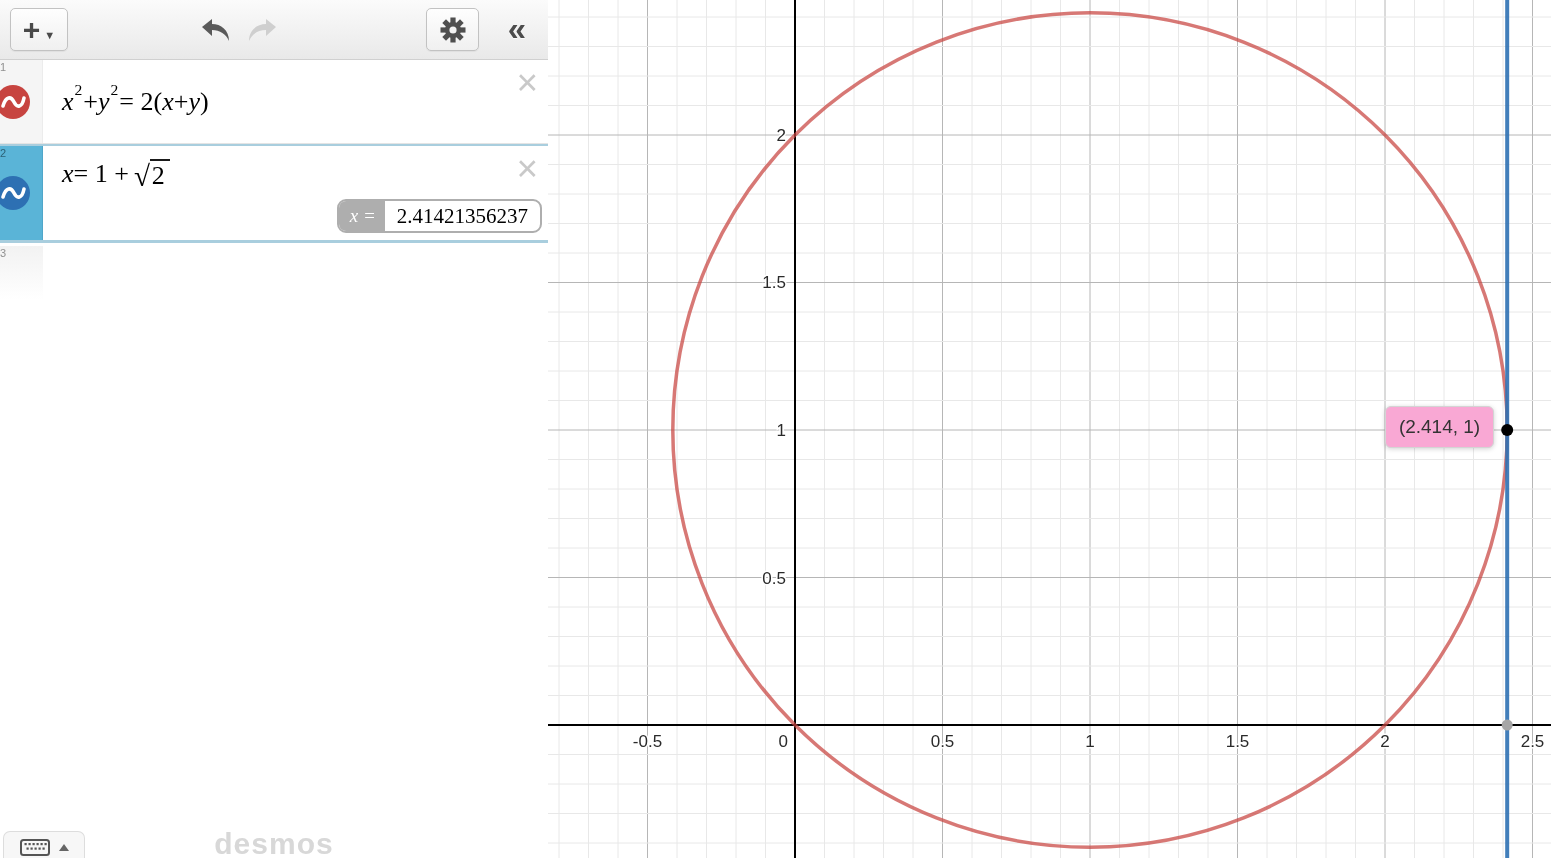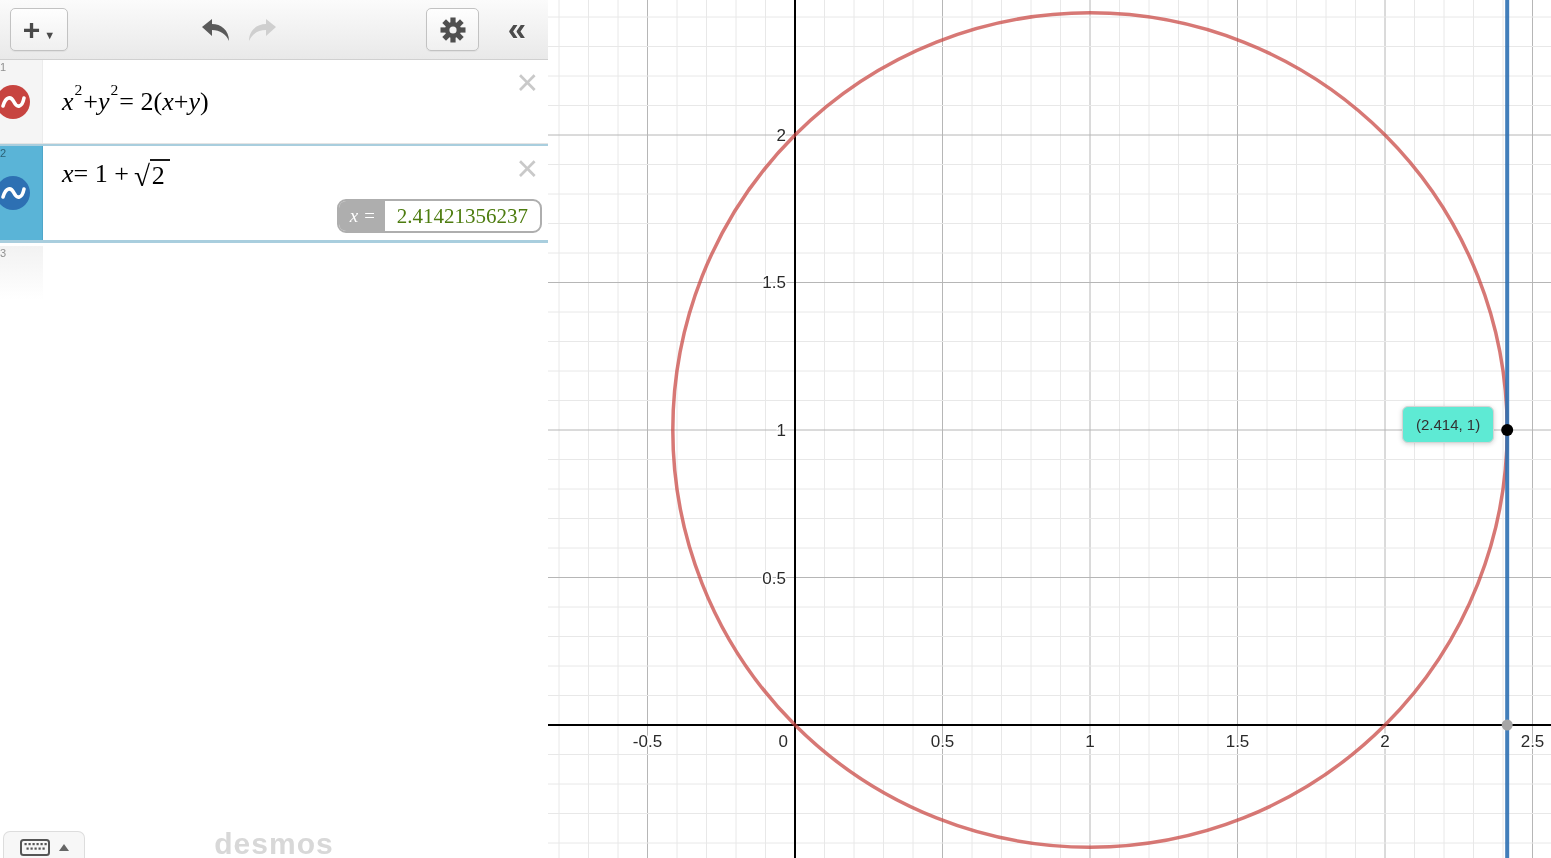--- a/index.html
+++ b/index.html
@@ -55,21 +55,21 @@
   .sqrt { font-size:1.12em; margin-left:5px; position:relative; top:1px; }
   .rad { border-top:2px solid #1a1a1a; padding:0 5px 0 2px; }
 
   .close-x { position:absolute; right:10px; top:4px; font-size:37px; line-height:1;
              color:#c9c9c9; cursor:pointer; }
 
   .pill { position:absolute; right:6px; bottom:7px; display:flex; align-items:stretch;
           border:2px solid #aeaeae; border-radius:9px; overflow:hidden; background:#fff; }
   .pill-label { background:#aeaeae; color:#fff; font-family:"Liberation Serif",serif;
                 font-style:italic; font-size:19px; padding:4px 9px 3px 11px; }
-  .pill-value { font-family:"Liberation Serif",serif; font-size:21px; color:#4d7c0f;
+  .pill-value { font-family:"Liberation Serif",serif; font-size:21px; color:#000000;
                 padding:3px 12px 2px; min-width:146px; text-align:center; }
 
   .footer-brand { position:absolute; bottom:0; left:0; width:100%; height:27px;
                   overflow:hidden; text-align:center; pointer-events:none; }
   .powered-by { display:block; font-size:14px; color:#d2d2d2; line-height:15px; }
   .brand-logo { display:block; font-size:30px; font-weight:bold; letter-spacing:1px;
                 color:#d8d8d8; line-height:26px; }
 
   .kb-btn { position:absolute; left:3px; bottom:0; width:82px; height:27px;
             border:1px solid #ddd; border-bottom:none; border-radius:7px 7px 0 0;
@@ -78,22 +78,22 @@
   .kb-caret { width:0; height:0; border-left:5px solid transparent;
               border-right:5px solid transparent; border-bottom:7px solid #666;
               margin-top:5px; }
 
   
   #graph-pane { position:absolute; left:548px; top:0; width:1003px; height:858px;
                 background:#fff; }
   #graph-svg { position:absolute; inset:0; cursor:default; }
   .tick { font-family:"Liberation Sans",sans-serif; font-size:17px; fill:#2a2a2a;
           paint-order:stroke; stroke:#fff; stroke-width:3px; }
-  .point-label { position:absolute; background:#5eead4; border:1px solid #d4d4d4;
-                 border-radius:6px; padding:9px 13px; font-size:15px; color:#333;
+  .point-label { position:absolute; background:#f9a8d4; border:1px solid #d4d4d4;
+                 border-radius:6px; padding:9px 13px; font-size:19px; color:#333;
                  box-shadow:0 1px 5px rgba(0,0,0,.18); white-space:nowrap; z-index:2; }
 </style>
 </head>
 <body>
 
 <div id="sidebar">
 
   <div class="toolbar">
     <div class="tbtn add-btn">
       <span class="add-plus">+</span>

